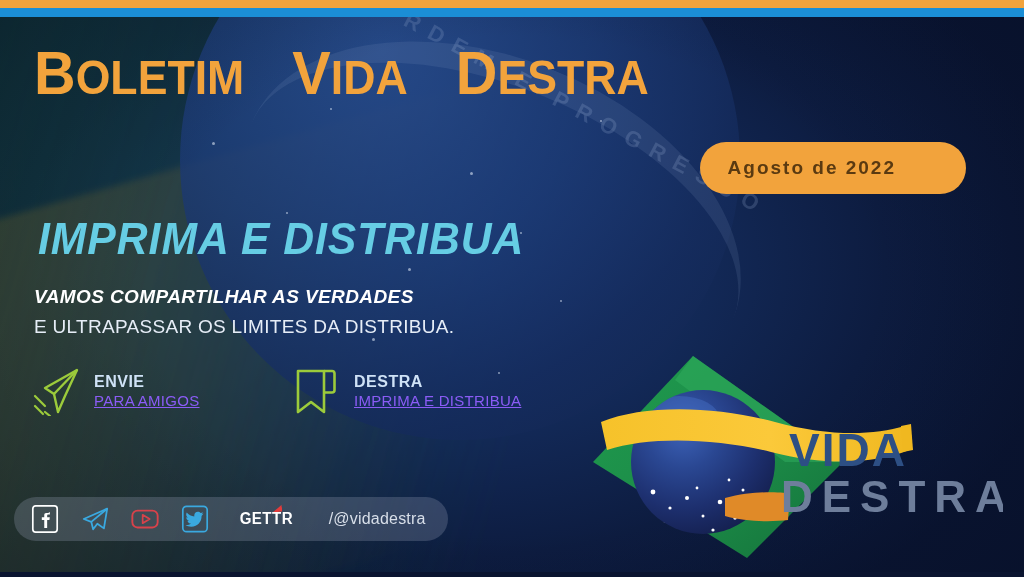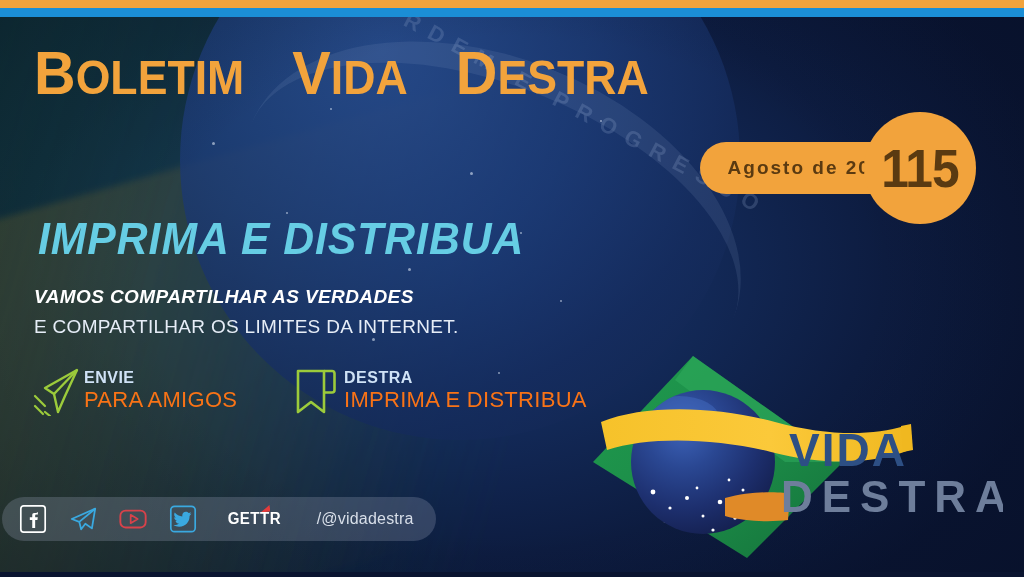--- a/index.html
+++ b/index.html
@@ -197,47 +197,48 @@
     font-size: 19px;
     letter-spacing: 0.3px;
     white-space: nowrap;
   }
 
   
   .action {
     position: absolute;
     display: flex;
     align-items: center;
-    gap: 4px;
+    gap: 14px;
   }
   .action-envie { left: 32px; top: 366px; }
   .action-salve { left: 292px; top: 366px; }
   .action-icon {
     width: 48px;
     height: 50px;
     flex: 0 0 auto;
   }
   .action-text { line-height: 1.18; }
   .action-title {
     color: #cfe2f6;
     font-weight: bold;
     font-size: 16px;
     letter-spacing: 0.5px;
   }
   .action-sub {
-    color: #f97316;
-    font-size: 22px;
+    color: #8b5cf6;
+    font-size: 15px;
     letter-spacing: 0.3px;
     white-space: nowrap;
+    text-decoration: underline;
   }
 
   
   .social-bar {
     position: absolute;
-    left: 2px;
+    left: 14px;
     top: 497px;
     height: 44px;
     background: rgba(158,166,190,0.26);
     border-radius: 22px;
     display: flex;
     align-items: center;
     padding: 0 22px 0 16px;
     gap: 20px;
   }
   .social-icon {
@@ -315,27 +316,24 @@
     <span><span class="cap">B</span><span class="sc">OLETIM</span></span>
     <span>&nbsp;</span>
     <span><span class="cap">V</span><span class="sc">IDA</span></span>
     <span>&nbsp;</span>
     <span><span class="cap">D</span><span class="sc">ESTRA</span></span>
   </div>
 
   <div class="badge-pill">
     <span class="badge-pill-text">Agosto de 2022</span>
   </div>
-  <div class="badge-circle">
-    <span class="badge-circle-text">115</span>
-  </div>
 
   <div class="headline">IMPRIMA E DISTRIBUA</div>
   <div class="sub-bold">VAMOS COMPARTILHAR AS VERDADES</div>
-  <div class="sub-light">E  COMPARTILHAR OS LIMITES DA INTERNET.</div>
+  <div class="sub-light">E  ULTRAPASSAR OS LIMITES DA DISTRIBUA.</div>
 
   <div class="action action-envie">
     <svg class="action-icon" viewBox="0 0 48 50">
       <path d="M45 4 L13 22 L22 28 L26 46 L33 30 Z" fill="none" stroke="#9ccb3b" stroke-width="2.4" stroke-linejoin="round"></path>
       <path d="M45 4 L22 28" fill="none" stroke="#9ccb3b" stroke-width="2.4" stroke-linejoin="round"></path>
       <path d="M3 30 L13 40" stroke="#9ccb3b" stroke-width="2.2" stroke-linecap="round"></path>
       <path d="M3 40 L11 48" stroke="#9ccb3b" stroke-width="2.2" stroke-linecap="round"></path>
       <path d="M13 46 L18 50" stroke="#9ccb3b" stroke-width="2.2" stroke-linecap="round"></path>
     </svg>
     <div class="action-text">

